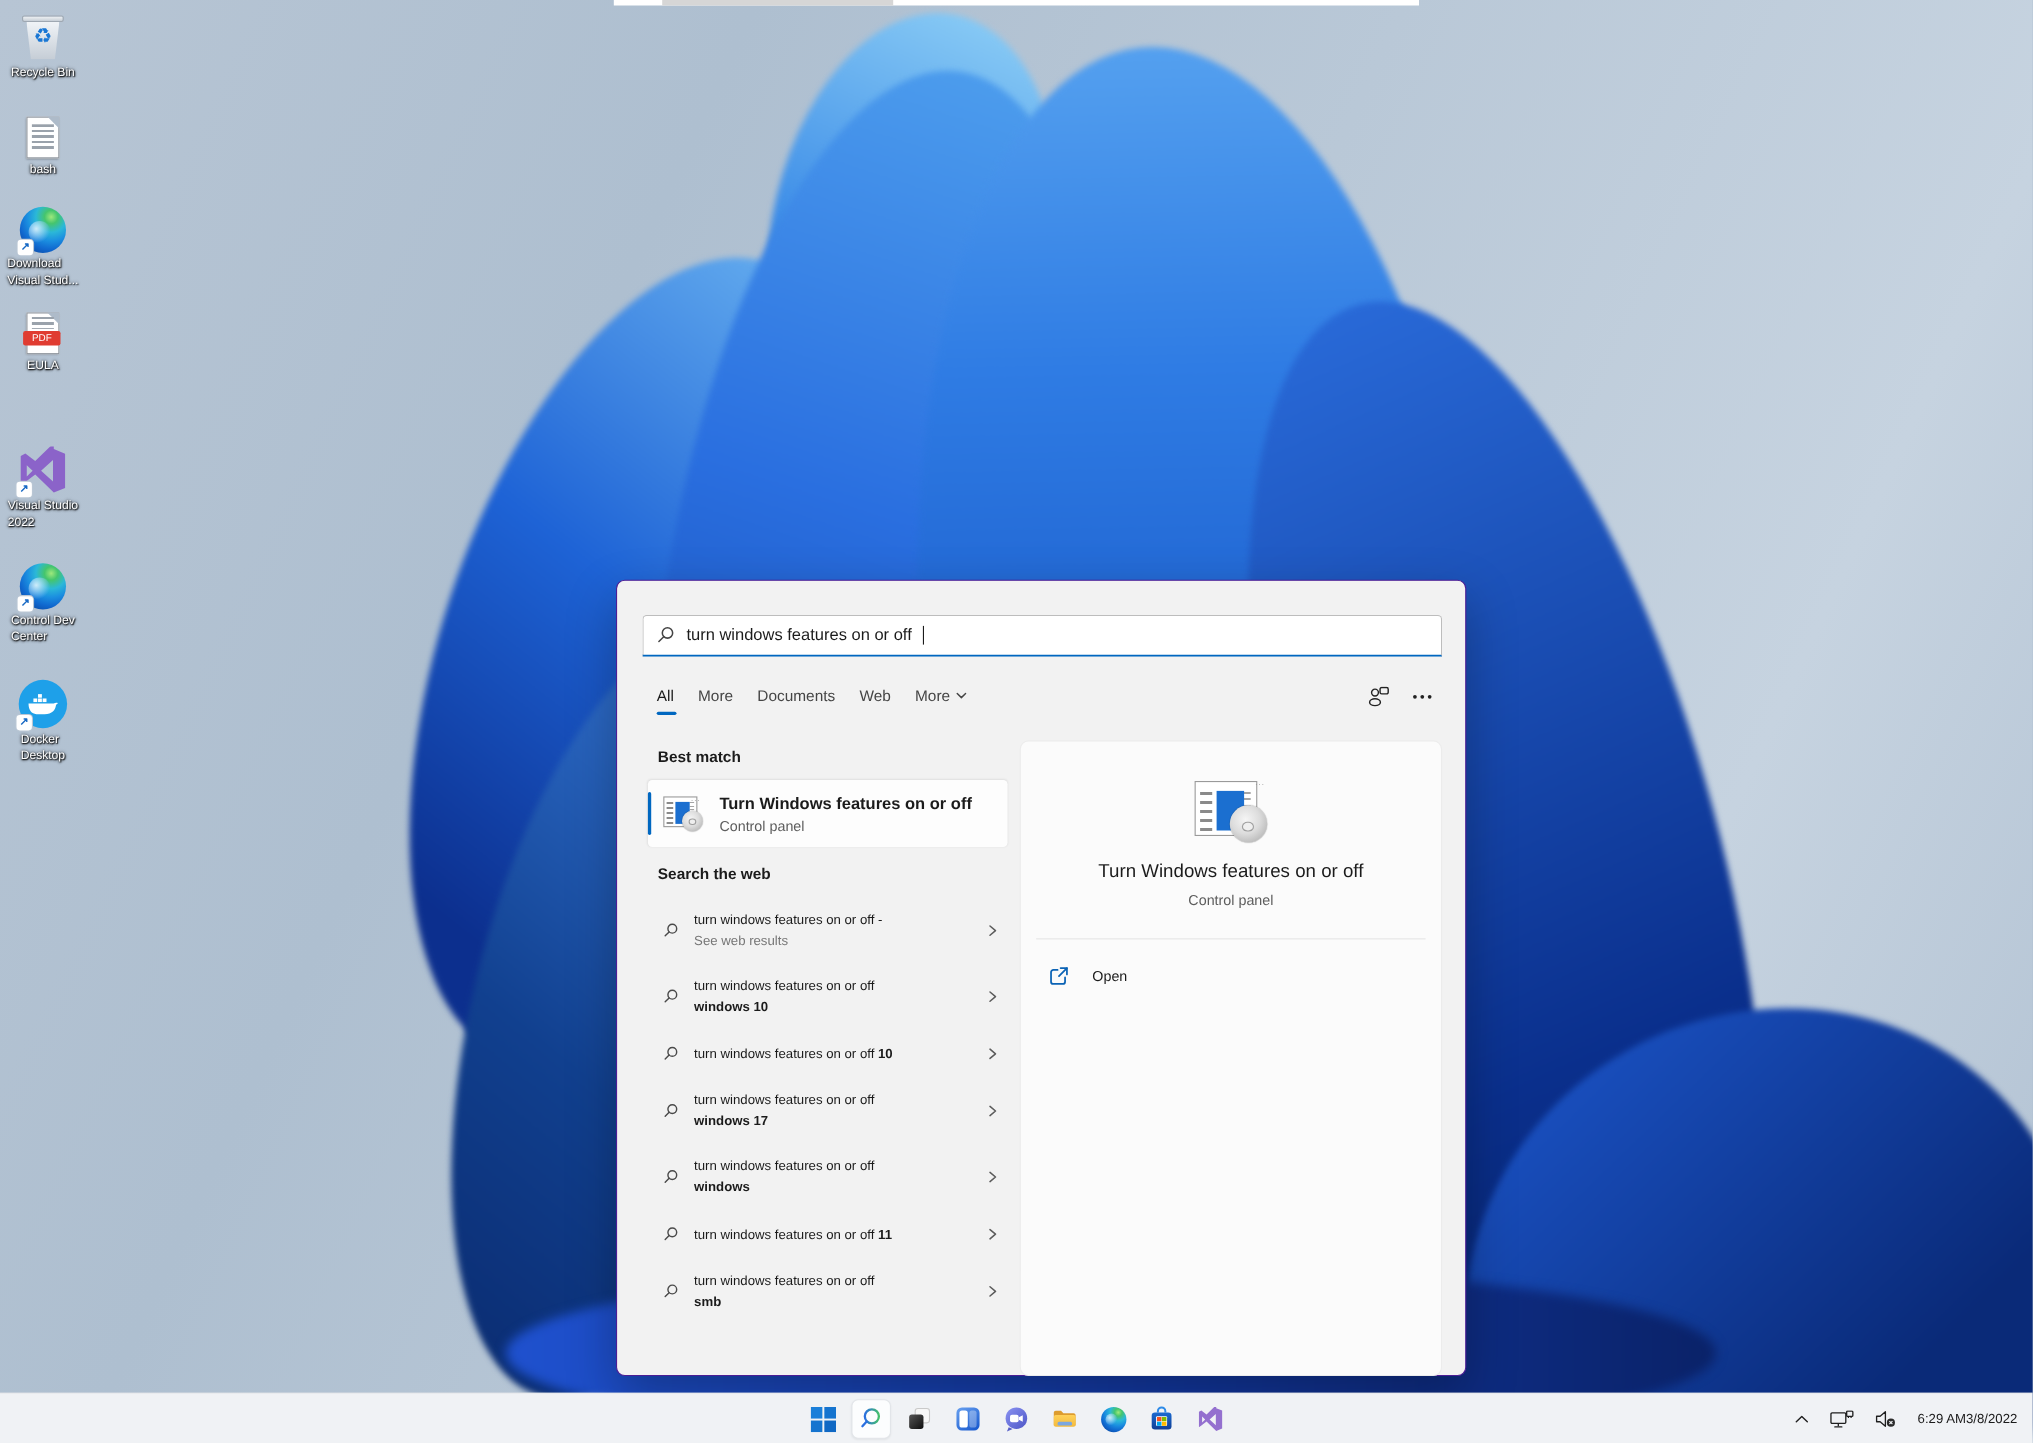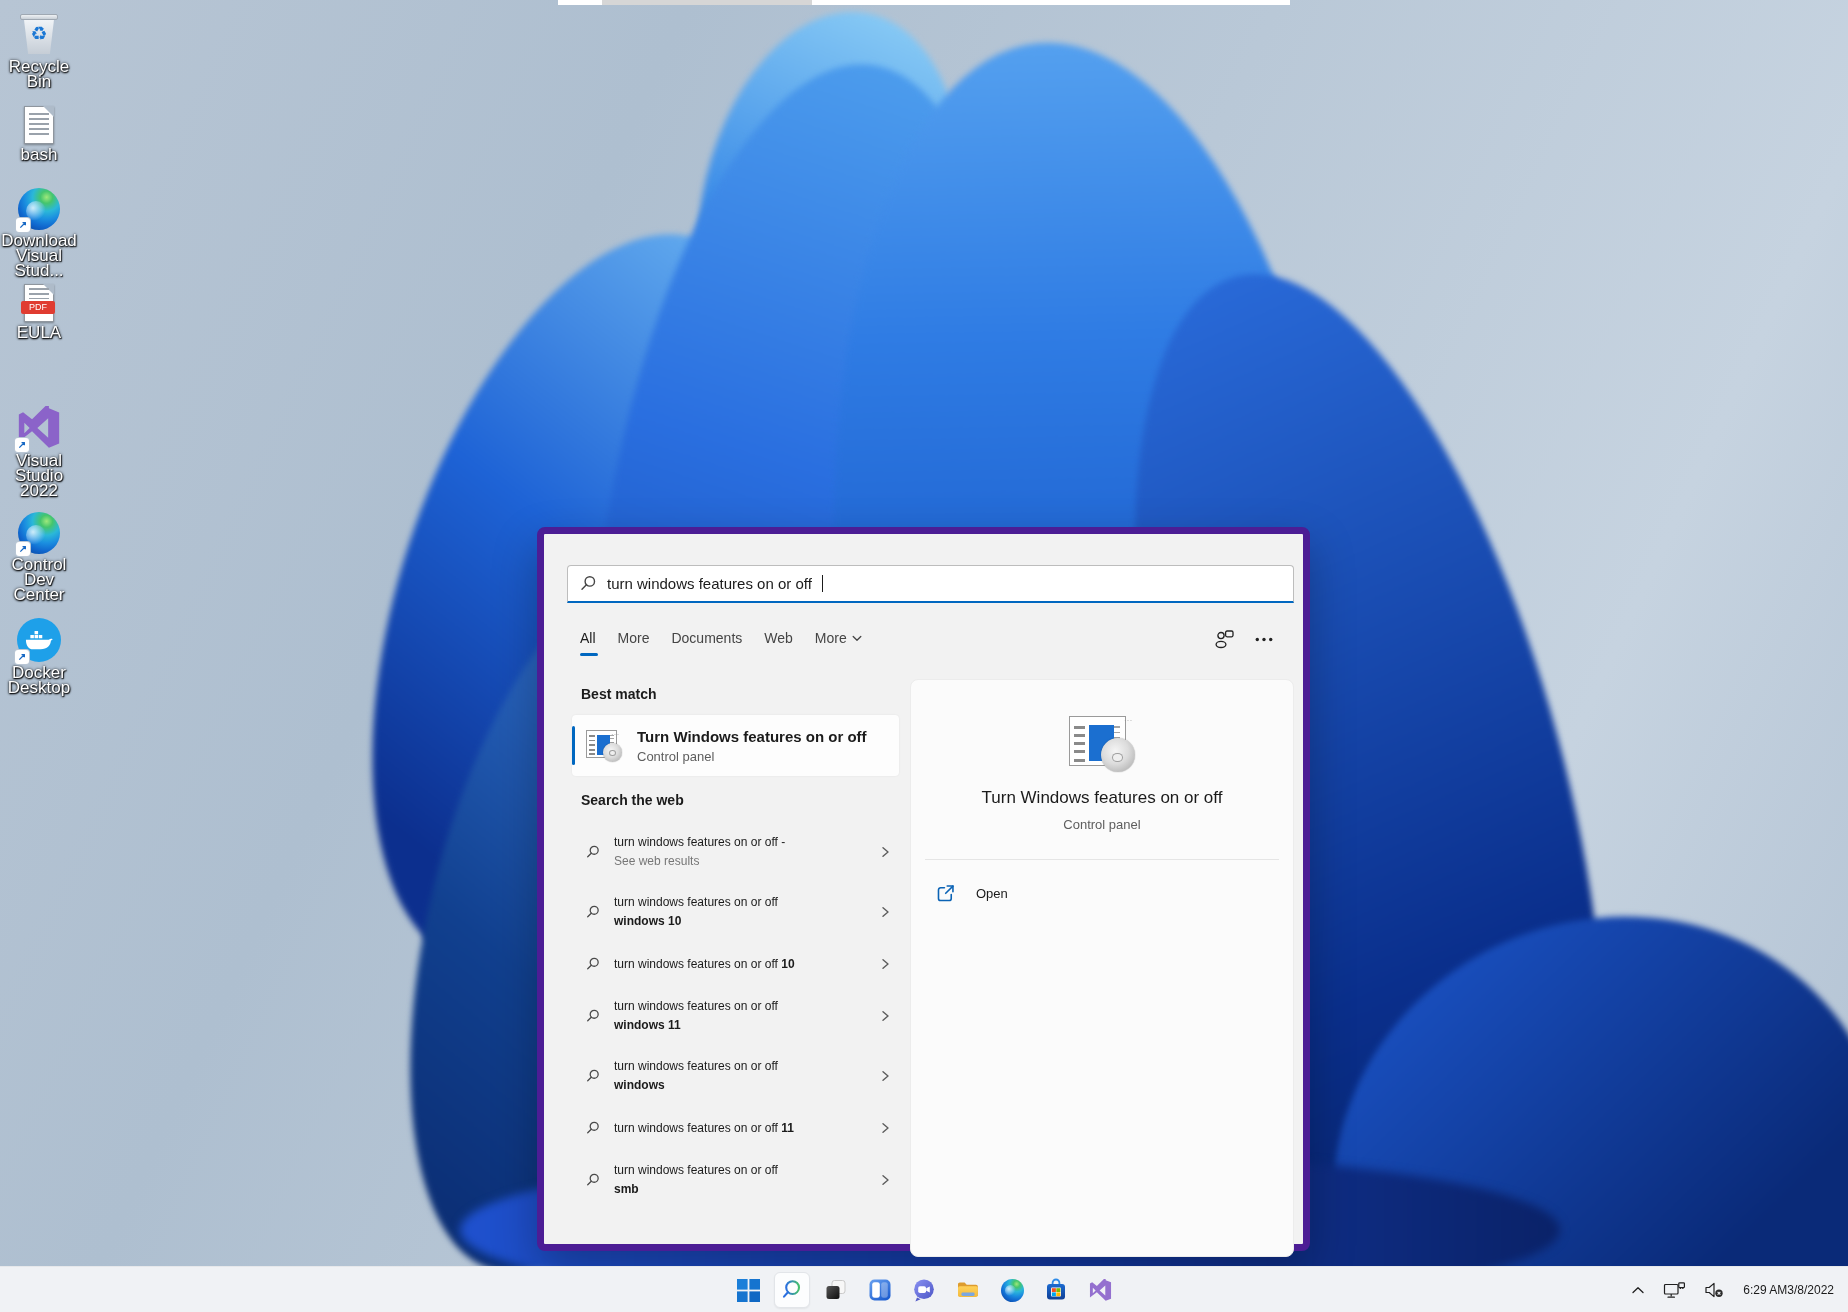--- a/index.html
+++ b/index.html
@@ -28,21 +28,21 @@
         background:linear-gradient(195deg,#8fd0f6 0%,#3f8fe8 55%,#1c55c0 100%); }
 
   
   .top-strip { position:absolute; left:558px; top:0; width:732px; height:5px; background:#ffffff; z-index:4; }
   .top-strip-seg { position:absolute; left:44px; top:0; width:210px; height:5px; background:#d6d6d6; }
 
   
   .desktop { position:absolute; left:2px; top:0; width:74px; z-index:5; }
   .dicon { position:absolute; left:0; width:74px; display:flex; flex-direction:column; align-items:center; cursor:default; }
   .dicon .art { height:46px; display:flex; align-items:flex-end; justify-content:center; position:relative; }
-  .dicon .lbl { margin-top:3px; text-align:center; font-size:17px; line-height:15px; color:#fff;
+  .dicon .lbl { margin-top:3px; font-size:11px; line-height:15px; color:#fff;
     text-shadow:0 1px 2px rgba(0,0,0,.9), 0 0 3px rgba(0,0,0,.8), 1px 1px 1px rgba(0,0,0,.7); }
   .dicon .lbl span { display:block; }
   .dicon .lbl span:empty { display:none; }
 
   .art-recycle { position:relative; width:40px; height:44px; }
   .art-recycle .lid { position:absolute; left:1px; top:4px; width:38px; height:6px; border-radius:2px;
       background:linear-gradient(#eef1f4,#c9d0d7); border:1px solid #9fa8b2; }
   .art-recycle .bin { position:absolute; left:3px; top:10px; width:34px; height:34px;
       clip-path:polygon(6% 0,94% 0,82% 100%,18% 100%);
       background:linear-gradient(180deg,rgba(243,246,249,.95),rgba(199,206,214,.9)); }
@@ -65,22 +65,22 @@
   .art-edge::after { content:""; position:absolute; left:18%; top:30%; width:48%; height:48%; border-radius:50%;
       background:radial-gradient(circle at 35% 35%, rgba(235,248,255,.85), rgba(120,190,245,.25) 60%, transparent 70%); }
 
   .art-vs svg { display:block; }
   .art-docker { position:relative; width:44px; height:44px; border-radius:50%; background:#1ea0e9; display:flex; align-items:center; justify-content:center; }
 
   .shortcut { position:absolute; left:-2px; bottom:-2px; width:14px; height:14px; background:#fff; border-radius:3px;
       box-shadow:0 0 0 1px #b9c6d4; color:#1668c4; font-size:10px; font-weight:bold; line-height:14px; text-align:center; z-index:2; }
 
   
-  .panel { position:absolute; left:537px; top:527px; width:773px; height:724px; z-index:10;
-      background:#f2f2f2; border:7px solid #4c1d95; border-radius:8px;
+  .panel { position:absolute; left:560px; top:527px; width:773px; height:724px; z-index:10;
+      background:#f2f2f2; border:1px solid #4c1d95; border-radius:8px;
       box-shadow:0 18px 45px rgba(0,0,0,.28); }
   .searchbox { position:absolute; left:23px; top:31px; width:727px; height:38px; background:#fff;
       border:1px solid #bdbdbd; border-bottom:2px solid #0067c0; border-radius:4px 4px 0 0;
       display:flex; align-items:center; padding:0 12px; gap:10px; }
   .searchbox .qtext { font-size:15px; color:#1b1b1b; }
   .caret { width:1px; height:17px; background:#1b1b1b; display:inline-block; }
 
   .tabs { position:absolute; left:36px; top:96px; display:flex; gap:22px; align-items:center; }
   .tab { font-size:14px; color:#454545; position:relative; padding-bottom:6px; cursor:default; display:flex; align-items:center; gap:5px; }
   .tab.active { color:#1b1b1b; }
@@ -355,21 +355,21 @@
     <span class="stext"><span class="sl1">turn windows features on or off</span><span class="b sl1b"> 10</span></span>
     <svg width="12" height="12" viewBox="0 0 12 12">
       <path d="M4 1.8 9 6 4 10.2" fill="none" stroke="#5c5c5c" stroke-width="1.4" stroke-linecap="round" stroke-linejoin="round"></path>
     </svg>
   </div>
         <div class="srow">
     <svg width="14" height="14" viewBox="0 0 13 13">
       <circle cx="7.6" cy="4.9" r="3.7" fill="none" stroke="#4a4a4a" stroke-width="1.2"></circle>
       <line x1="4.9" y1="7.6" x2="1.6" y2="10.9" stroke="#4a4a4a" stroke-width="1.2" stroke-linecap="round"></line>
     </svg>
-    <span class="stext"><span class="sl1">turn windows features on or off</span><span class="l2 bold">windows 11</span></span>
+    <span class="stext"><span class="sl1">turn windows features on or off</span><span class="l2 bold">windows 17</span></span>
     <svg width="12" height="12" viewBox="0 0 12 12">
       <path d="M4 1.8 9 6 4 10.2" fill="none" stroke="#5c5c5c" stroke-width="1.4" stroke-linecap="round" stroke-linejoin="round"></path>
     </svg>
   </div>
         <div class="srow">
     <svg width="14" height="14" viewBox="0 0 13 13">
       <circle cx="7.6" cy="4.9" r="3.7" fill="none" stroke="#4a4a4a" stroke-width="1.2"></circle>
       <line x1="4.9" y1="7.6" x2="1.6" y2="10.9" stroke="#4a4a4a" stroke-width="1.2" stroke-linecap="round"></line>
     </svg>
     <span class="stext"><span class="sl1">turn windows features on or off</span><span class="l2 bold">windows</span></span>

